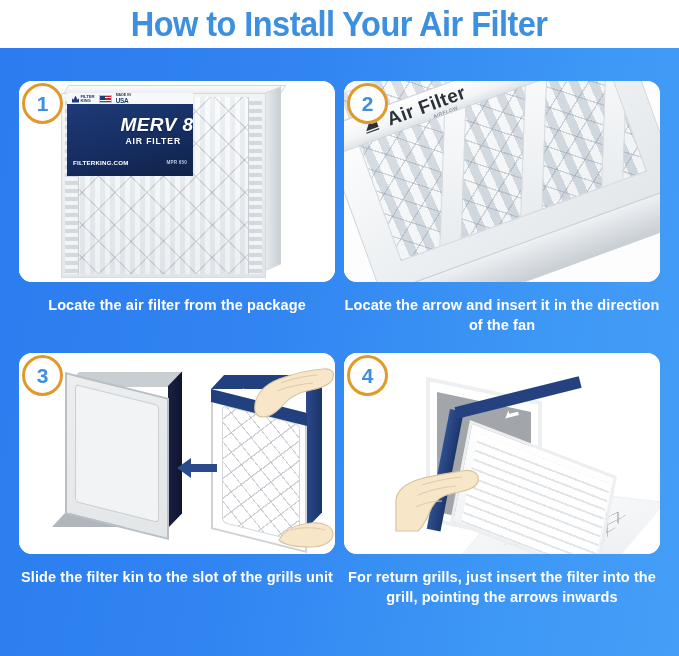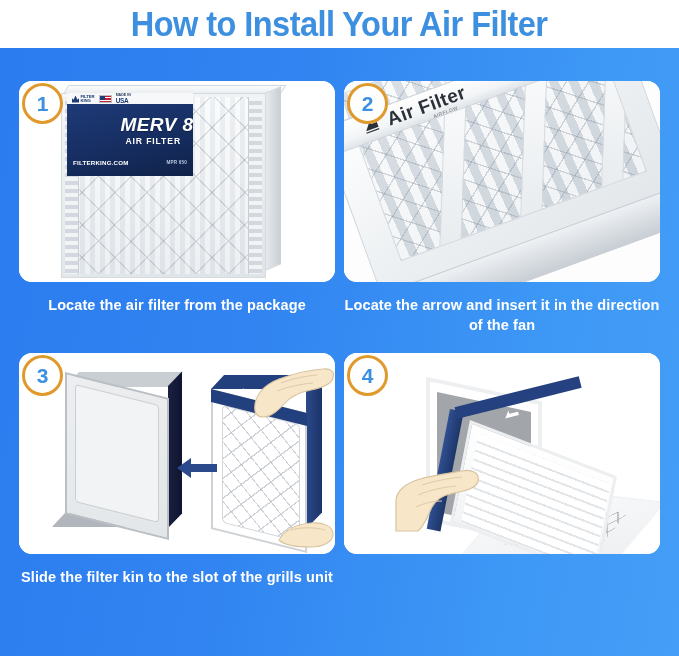--- a/index.html
+++ b/index.html
@@ -643,17 +643,18 @@
                 <path d="M24 38 C36 33 50 30 62 29" fill="none" stroke="#e0cba8" stroke-width="1"></path>
                 <path d="M22 50 C30 46 40 44 48 44" fill="none" stroke="#e0cba8" stroke-width="1"></path>
               </svg>
             </div>
           </div>
 
           <div class="badge">
             <span>4</span>
           </div>
         </div>
+        <div class="caption">For return grills, just insert the filter into the grill, pointing the arrows inwards</div>
       </div>
 
     </div>
   </div>
 </div>
 
 </body></html>

